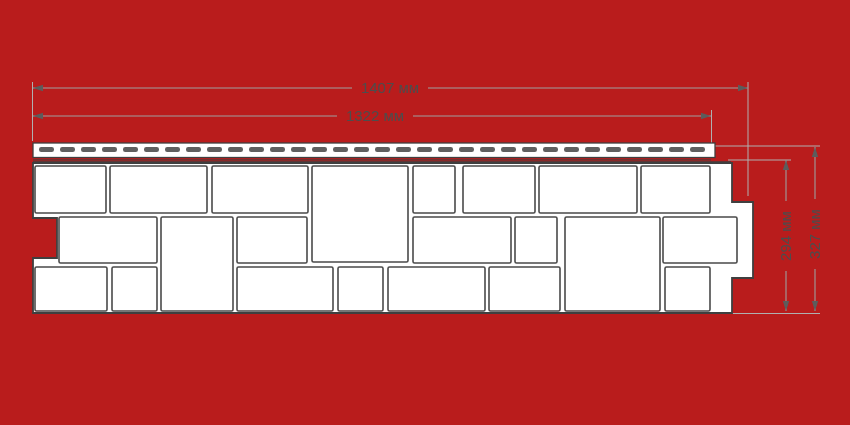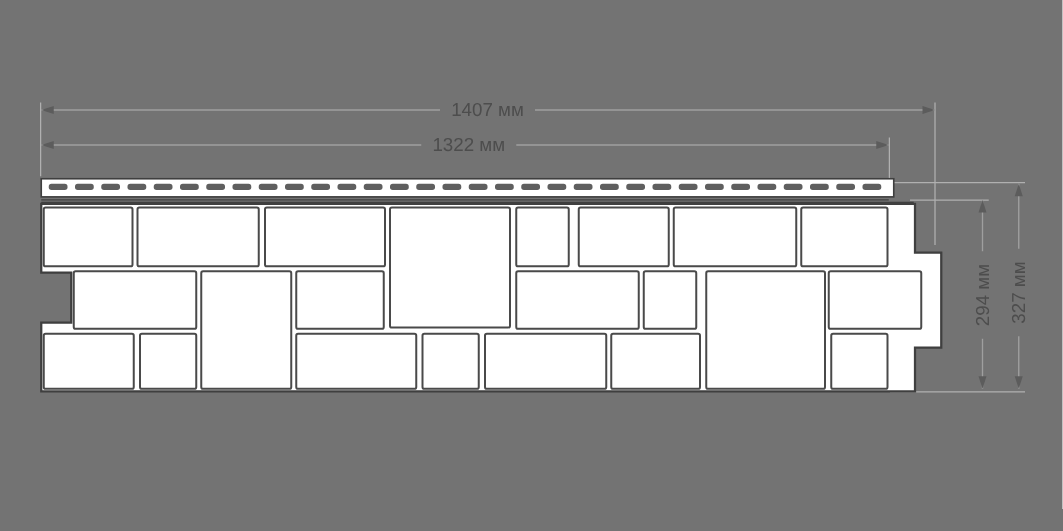--- a/index.html
+++ b/index.html
@@ -13,21 +13,21 @@
     --c-dim: #9f9f9f;
     --c-ext: #b0b0b0;
     --c-arrow: #5c5c5c;
     --c-text: #4d4d4d;
     --c-slot: #5f5f5f;
     --c-fill: #ffffff;
   }
   .stage {
     position: relative;
     width: 850px; height: 425px;
-    background: #737373;
+    background: #b91c1c;
     overflow: hidden;
   }
   .ext  { stroke: var(--c-ext);  stroke-width: 1; fill: none; }
   .dim  { stroke: var(--c-dim);  stroke-width: 1.1; fill: none; }
   .arrow { fill: var(--c-arrow); stroke: none; }
   .dimtext {
     fill: var(--c-text);
     font-family: "Liberation Sans", sans-serif;
     font-size: 15px;
   }

